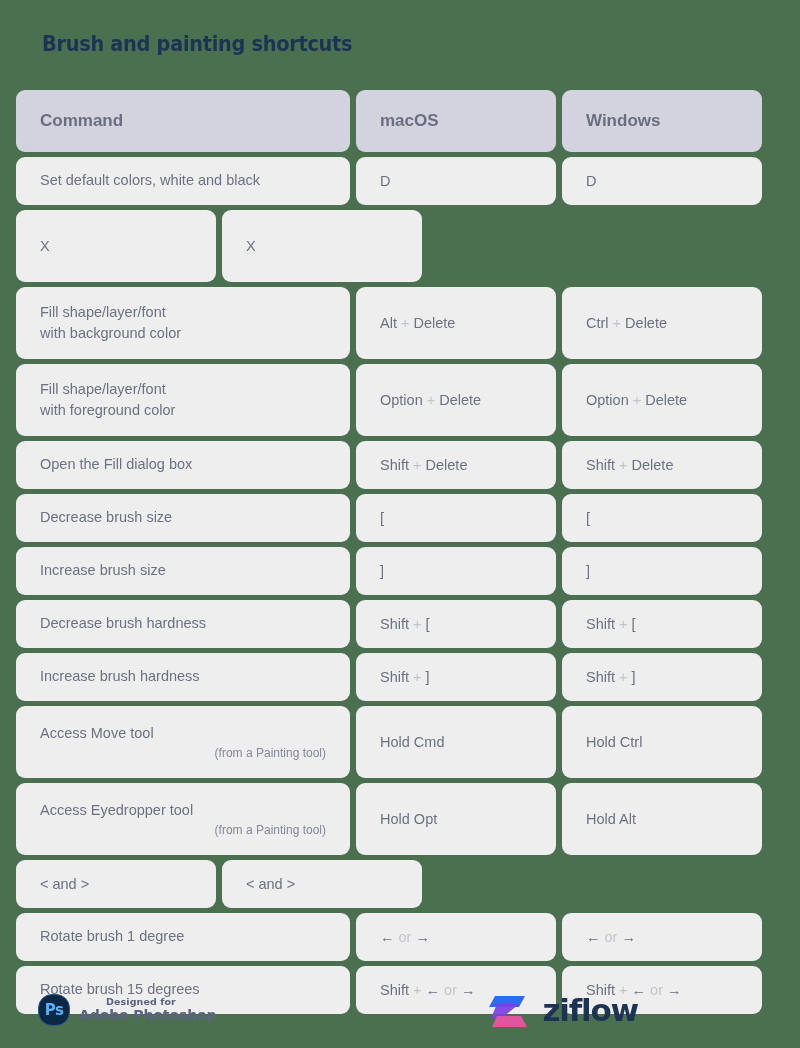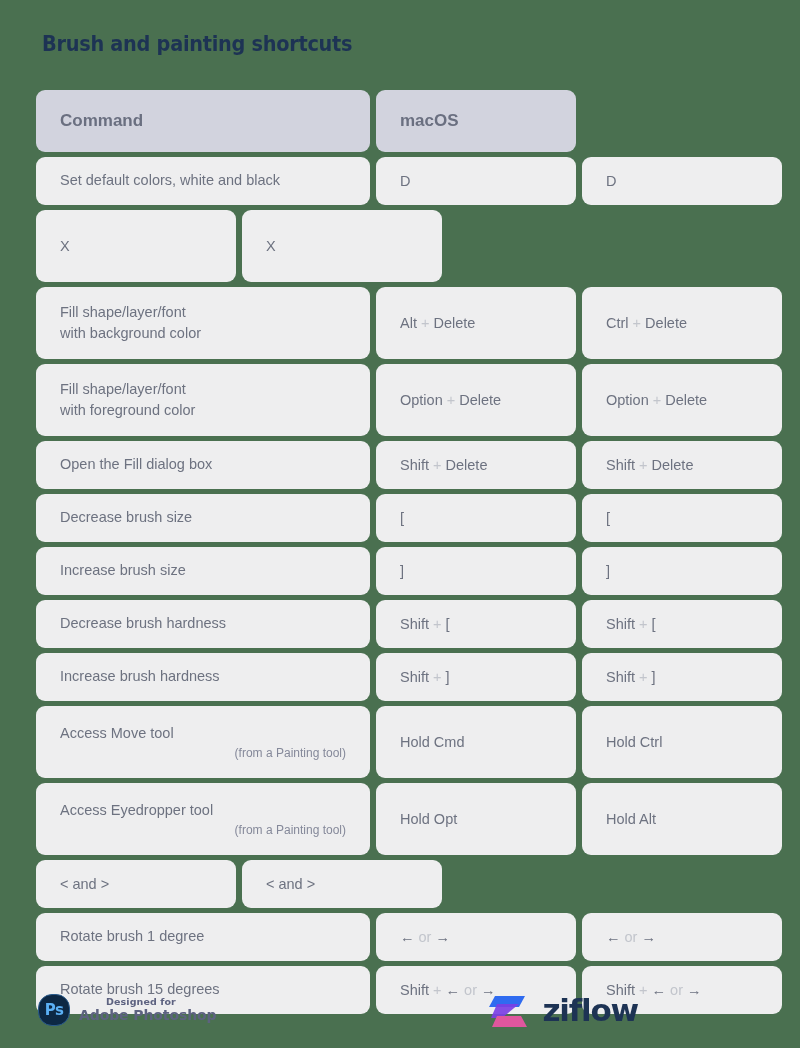--- a/index.html
+++ b/index.html
@@ -19,21 +19,21 @@
     letter-spacing: -0.3px;
     color: #1d3354;
     font-family: "DejaVu Sans", sans-serif;
     transform: scaleX(0.92);
     transform-origin: left center;
     white-space: nowrap;
   }
 
   .table {
     position: absolute;
-    left: 36px; top: 90px;
+    left: 16px; top: 90px;
     width: 746px;
   }
 
   .row { display: flex; gap: 6px; margin-bottom: 5px; }
 
   .cell {
     border-radius: 9px;
     display: flex;
     flex-direction: column;
     justify-content: center;
@@ -124,20 +124,23 @@
   <div class="title">Brush and painting shortcuts</div>
 
   <div class="table">
 
     <div class="row header">
       <div class="cell col-cmd">
         <div class="cell-text">Command</div>
       </div>
       <div class="cell col-mac">
         <div class="cell-text">macOS</div>
+      </div>
+      <div class="cell col-win">
+        <div class="cell-text">Windows</div>
       </div>
     </div>
 
     <div id="rows-container">
         <div class="row body">
           <div class="cell col-cmd">
             <div class="cell-text">Set default colors, white and black</div>
           </div>
           <div class="cell col-mac">
             <div class="keys">D</div>

